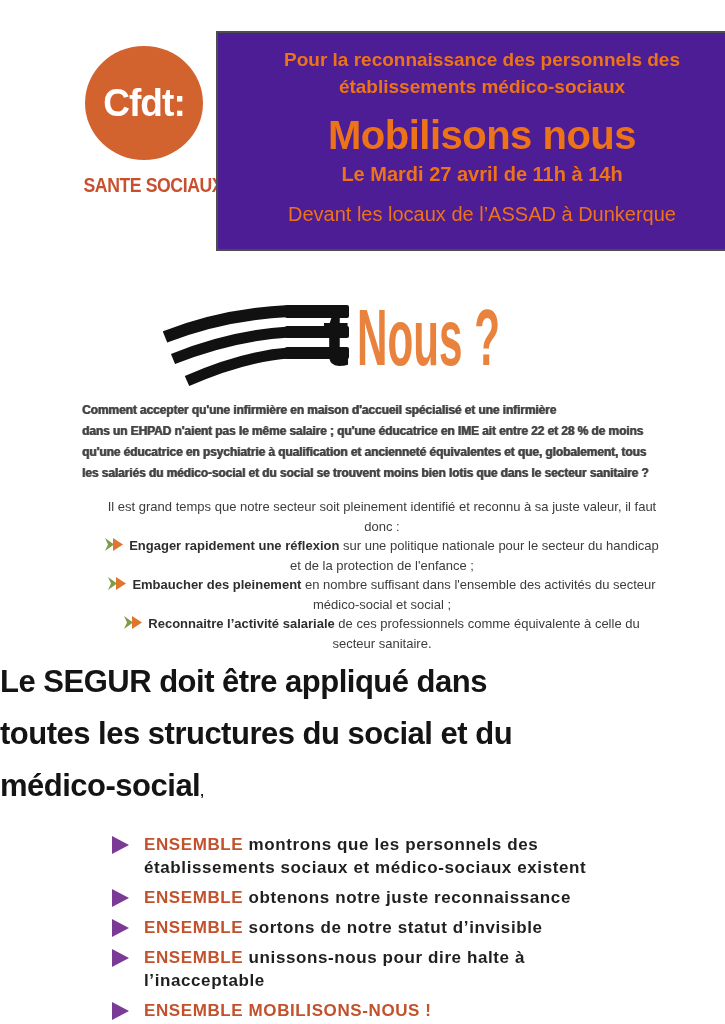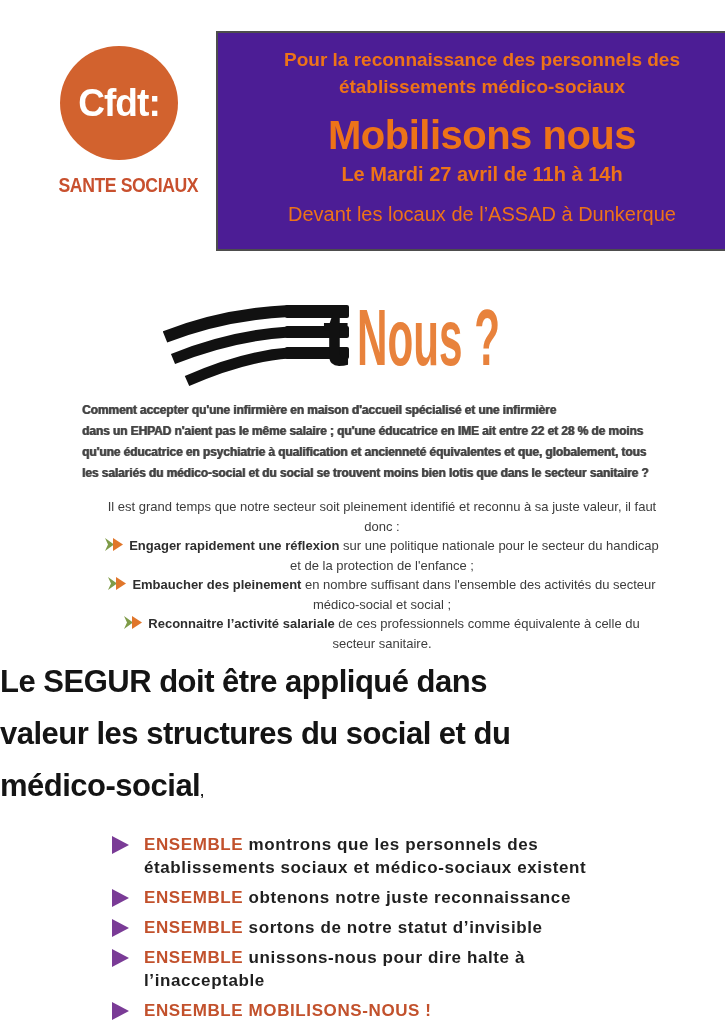--- a/index.html
+++ b/index.html
@@ -3,21 +3,21 @@
 <meta charset="utf-8">
 <style>
   * { margin:0; padding:0; box-sizing:border-box; }
   html,body { background:#fff; }
   .page {
     position:relative; width:725px; height:1024px; background:#ffffff;
     font-family:"Liberation Sans", sans-serif; overflow:hidden;
   }
 
   
-  .cfdt-logo { position:absolute; left:47px; top:46px; width:144px; text-align:center; }
+  .cfdt-logo { position:absolute; left:72px; top:46px; width:144px; text-align:center; }
   .cfdt-circle {
     width:118px; height:114px; margin:0 auto; border-radius:50%;
     background:#d2622e; display:flex; align-items:center; justify-content:center;
   }
   .cfdt-circle span {
     color:#fff; font-weight:bold; font-size:39px; letter-spacing:-1px;
     transform:scaleX(0.95);
   }
   .cfdt-subtitle {
     margin-top:13px; font-weight:bold; font-size:21px; color:#c8502e;
@@ -130,21 +130,21 @@
     <div class="demand-item">
       <svg class="dbl-arrow" width="19" height="13" viewBox="0 0 19 13">
         <polygon points="0,0 9,6.5 0,13 3,6.5" fill="#7e9b48"></polygon>
         <polygon points="8,0 18,6.5 8,13" fill="#e0762b"></polygon>
       </svg><b>Reconnaitre l’activité salariale</b><span> de ces professionnels comme équivalente à celle du secteur sanitaire.</span>
     </div>
   </div>
 
   <div class="headline">
     <div>Le SEGUR doit être appliqué dans</div>
-    <div>valeur les structures du social et du</div>
+    <div>toutes les structures du social et du</div>
     <div><span>médico-social</span><span class="comma">,</span></div>
   </div>
 
   <div class="ensemble">
     <div class="ens-item">
       <div class="ens-bullet">
           <div class="tri"></div>
         </div>
       <div class="ens-text">
         <span class="hl">ENSEMBLE</span>

